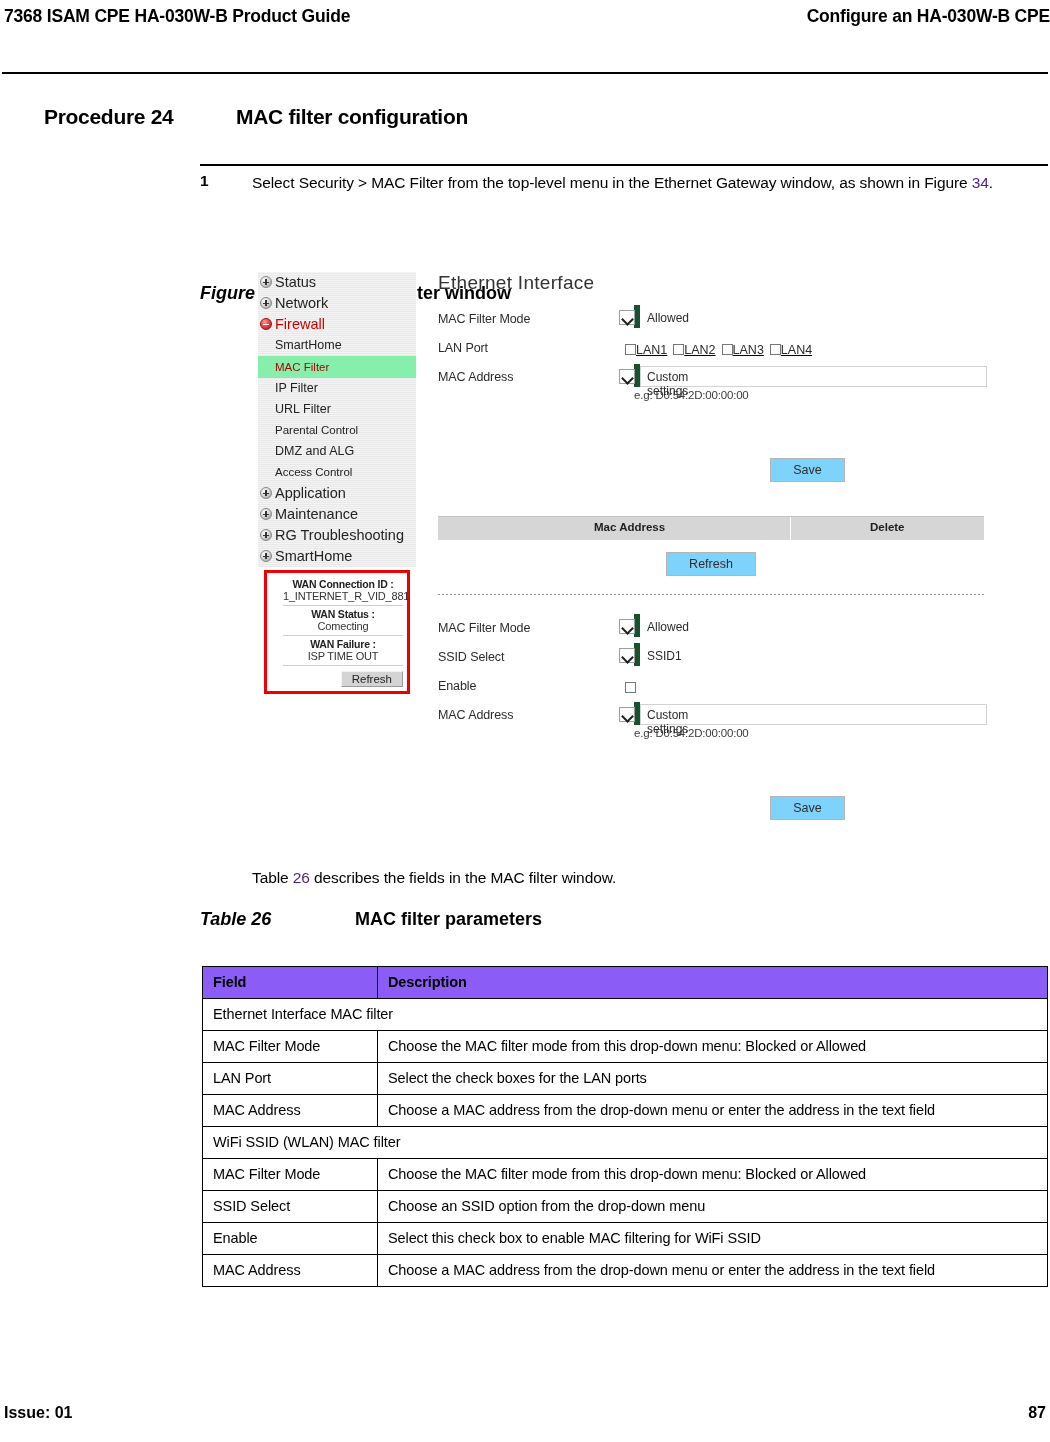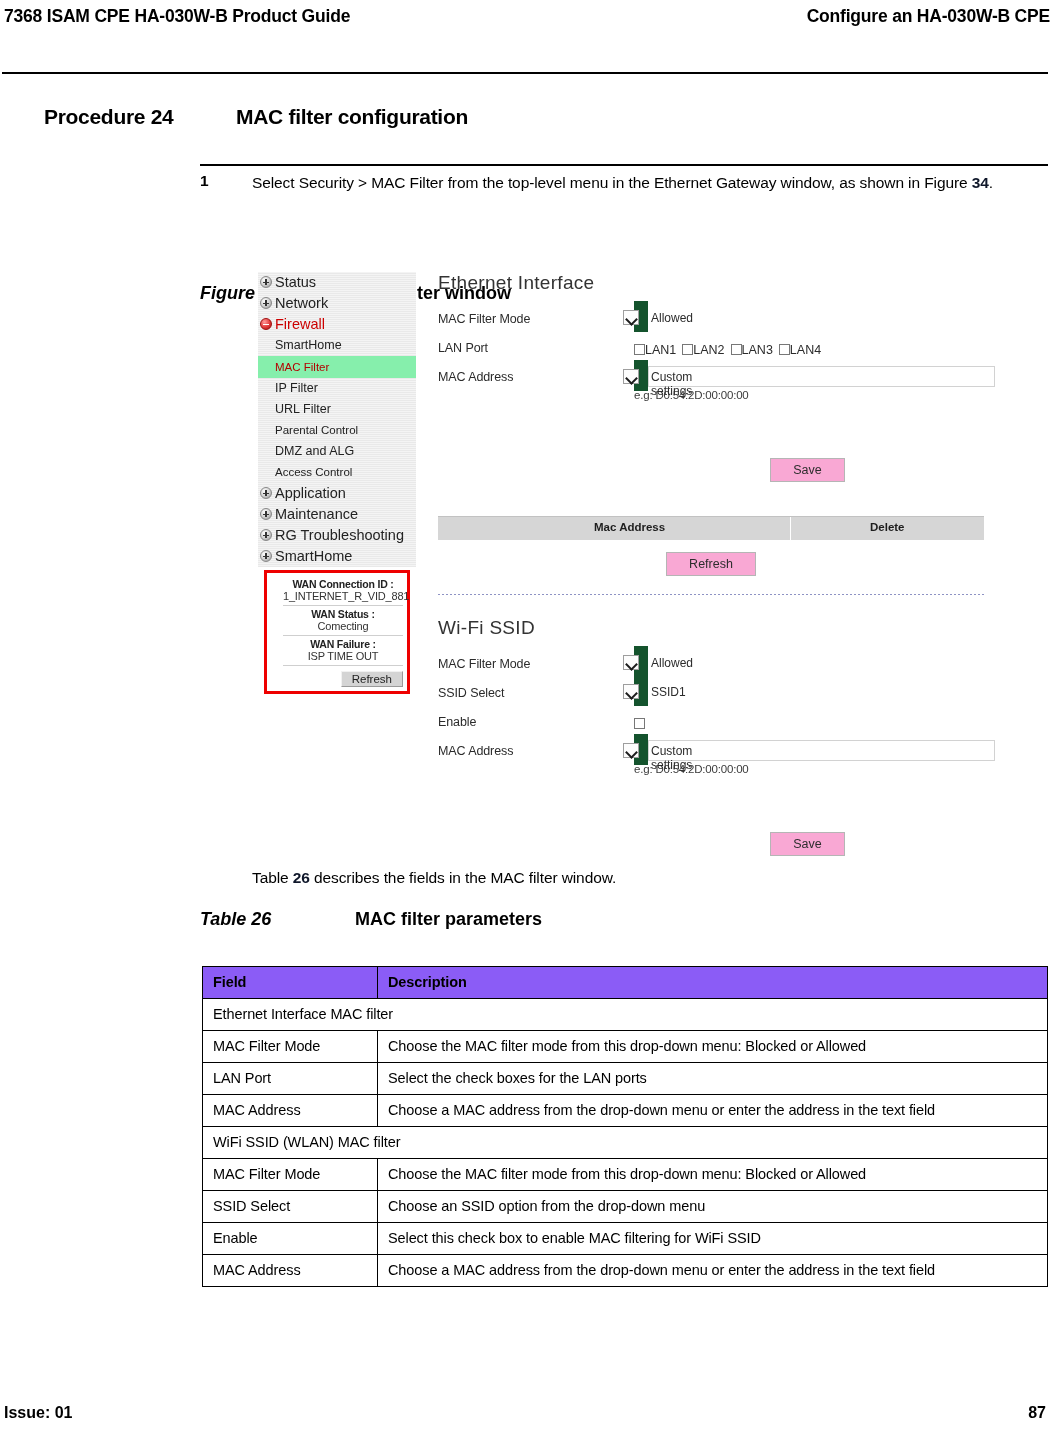--- a/index.html
+++ b/index.html
@@ -85,21 +85,21 @@
     top: 0;
     font-size: 15.5px;
     font-weight: bold;
   }
   .step-text {
     margin-left: 52px;
     font-size: 15.5px;
     line-height: 22px;
     letter-spacing: -0.1px;
   }
-  .xref { color: #0f172a; font-weight: bold; }
+  .xref { color: #4c1d95; }
 
   
   .fig-caption {
     position: absolute;
     left: 200px;
     top: 235px;
     font-size: 18px;
     font-weight: bold;
     white-space: nowrap;
   }
@@ -290,21 +290,21 @@
   }
   .fctl {
     position: absolute;
     left: 196px;
     top: 0;
   }
   .select-box {
     position: relative;
     width: 347px;
     height: 21px;
-    border: 7px solid #14532d;
+    border: 3px solid #14532d;
     background: #a3a3a3;
     box-sizing: border-box;
     text-decoration: underline;
   }
   .select-box .sel-val {
     position: absolute;
     left: 10px;
     top: 3px;
     font-size: 12px;
     color: #2b2b2b;
@@ -336,39 +336,39 @@
     border: 1px solid #d2d2d2;
     background: #ffffff;
     box-sizing: border-box;
   }
   .hint {
     font-size: 11.5px;
     color: #3b3b3b;
     letter-spacing: -0.2px;
     margin-top: 2px;
   }
-  .cbrow { position: absolute; left: 196px; top: 3px; white-space: nowrap; }
+  .cbrow { position: absolute; left: 187px; top: 3px; white-space: nowrap; text-decoration: underline; }
   .cb {
     display: inline-block;
     width: 11px;
     height: 11px;
     border: 1px solid #777;
     background: #fff;
     vertical-align: -1px;
     box-sizing: border-box;
   }
   .cb-label {
     font-size: 12.5px;
     color: #2b2b2b;
     margin-right: 6px;
   }
   .btn-save-wrap { text-align: center; width: 347px; margin-left: 196px; }
   .btn-gray {
     display: inline-block;
-    background: #f9a8d4;
+    background: #7dd3fc;
     border: 1px solid #b5b5b5;
     font-size: 12.5px;
     color: #2e2e2e;
     padding: 4px 22px;
   }
 
   .mac-table-head {
     position: relative;
     width: 546px;
     height: 23px;
@@ -587,21 +587,20 @@
     </div>
 
     <div class="refresh-wrap">
       <span class="btn-gray">Refresh</span>
     </div>
 
     <div class="divider-dotted"></div>
 
     <div style="height:22px"></div>
 
-    <div class="sect-title">Wi-Fi SSID</div>
 
     <div class="frow">
       <span class="flabel">MAC Filter Mode</span>
       <span class="fctl">
         <span class="select-box">
           <span class="sel-val">Allowed</span>
           <span class="sel-arrow"></span>
         </span>
       </span>
     </div>

